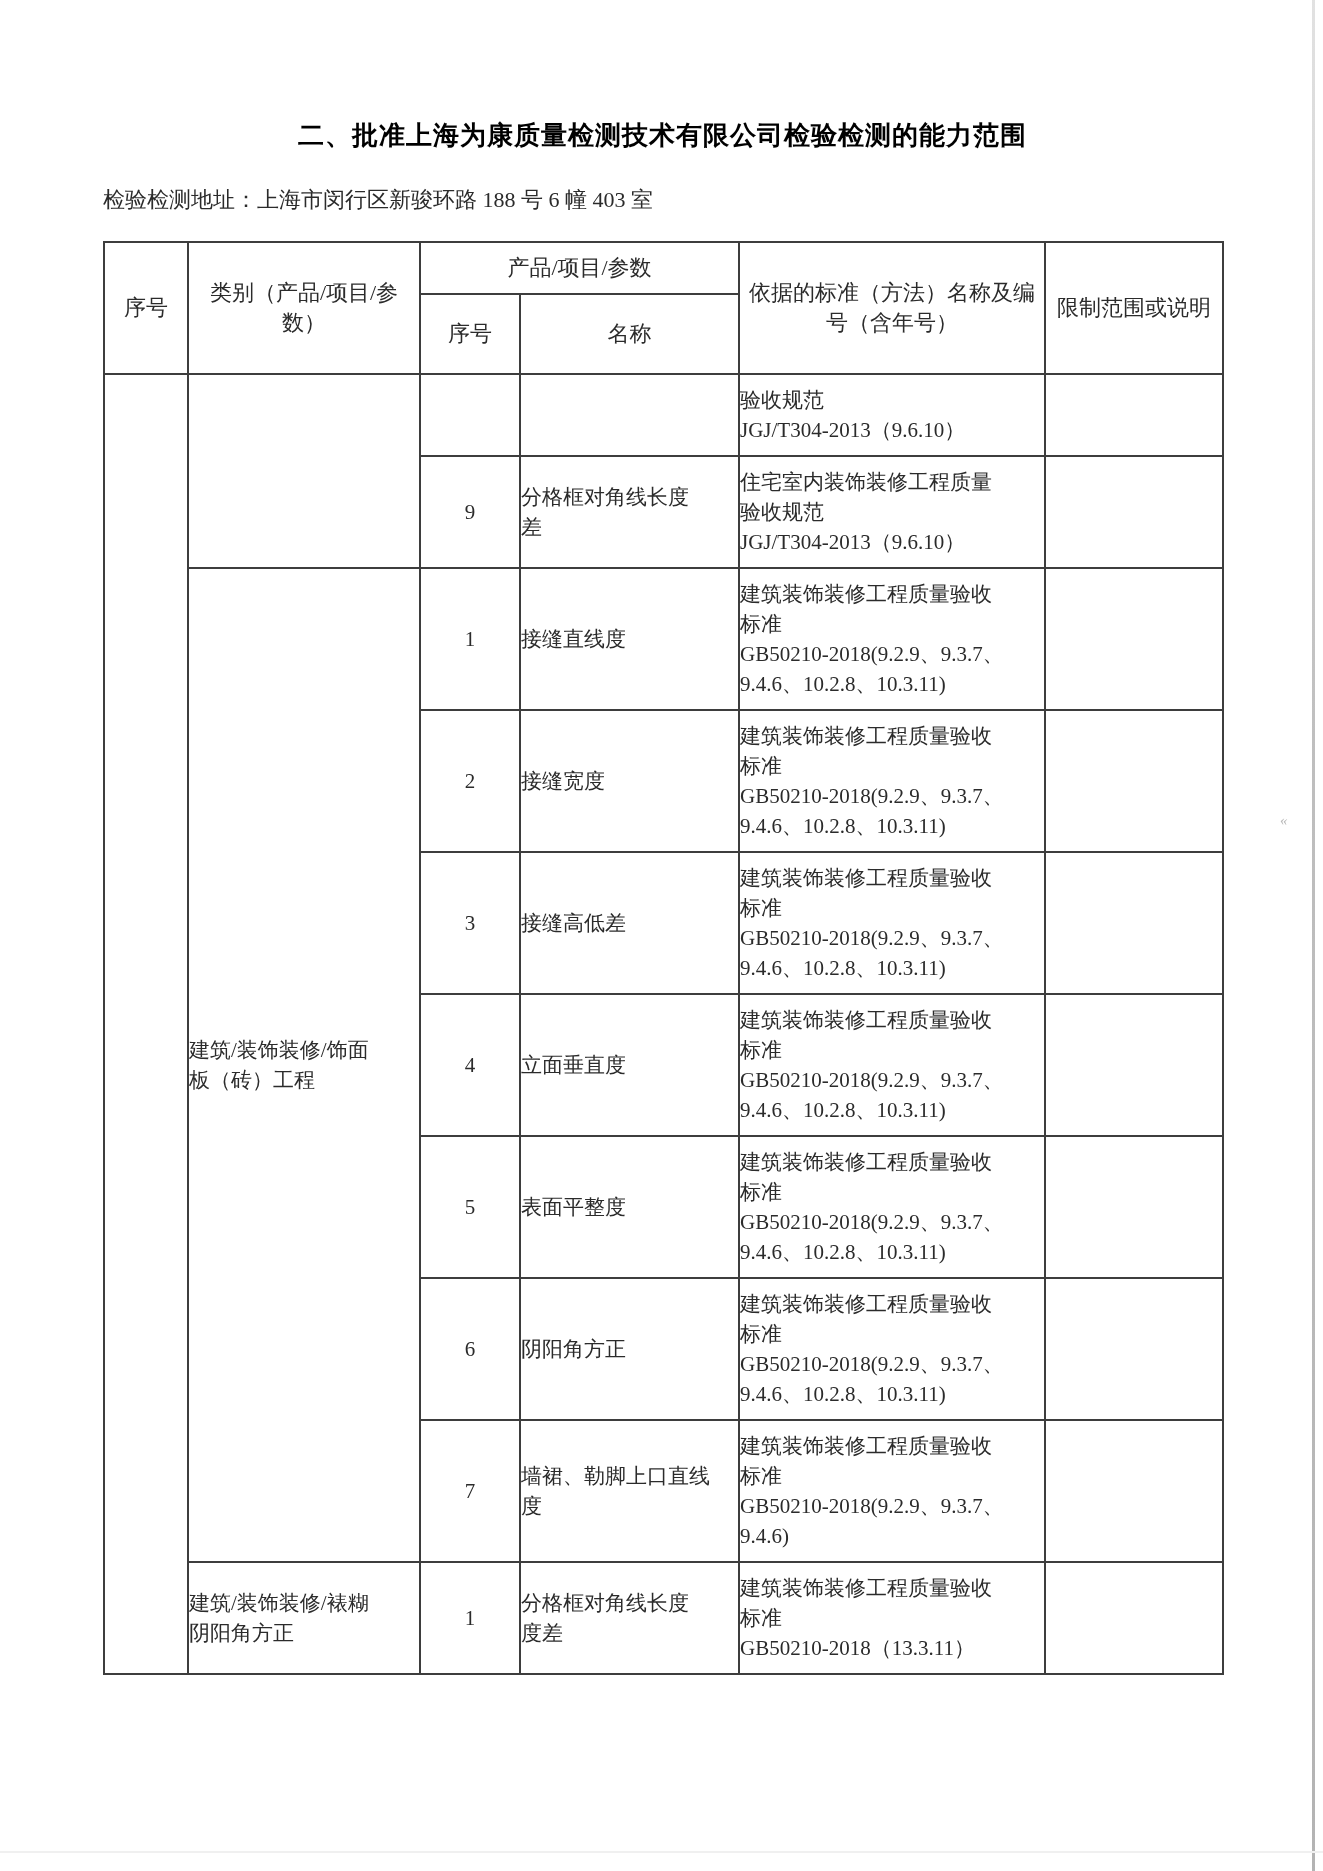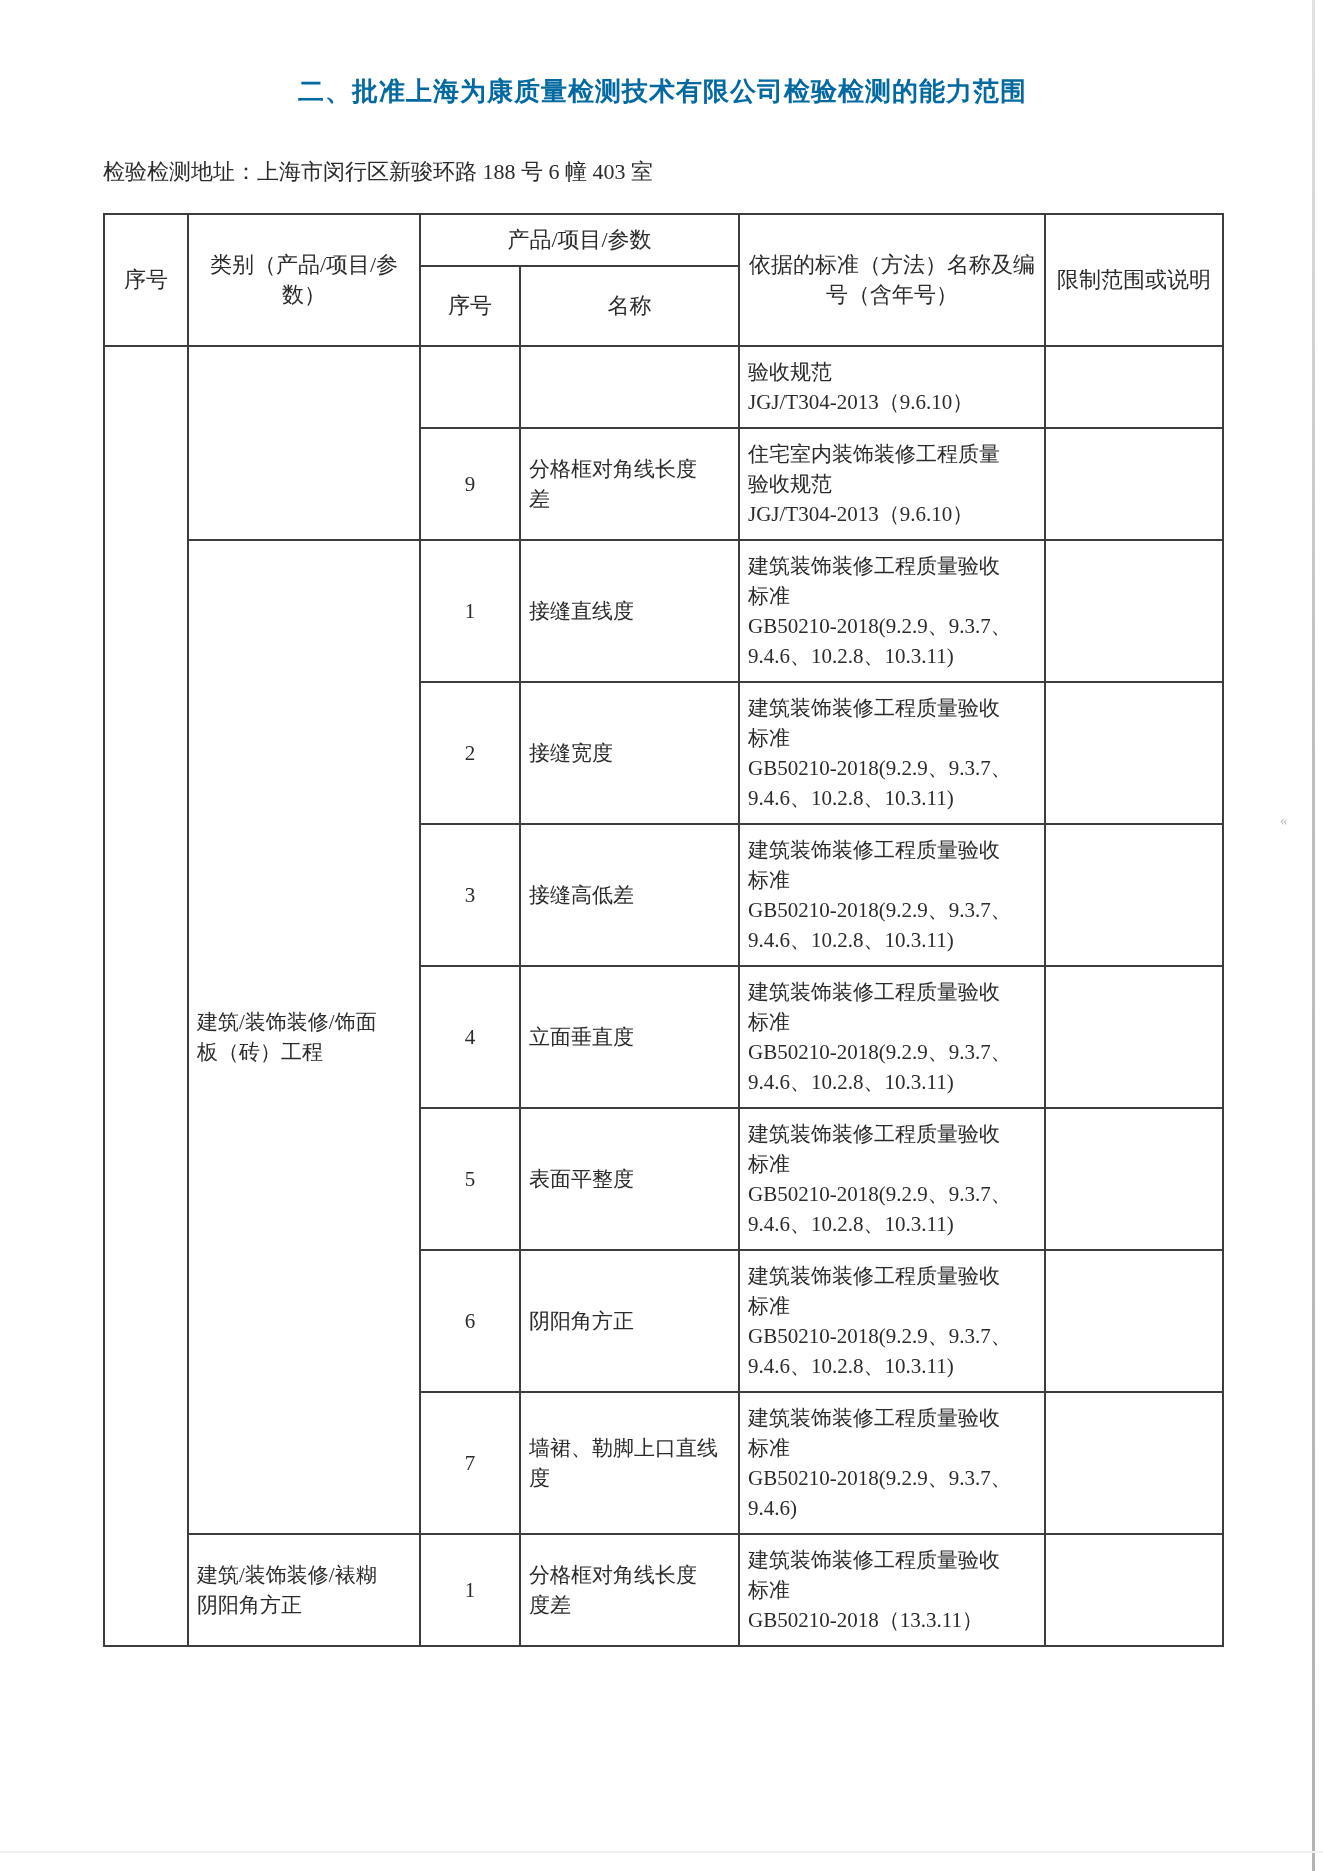--- a/index.html
+++ b/index.html
@@ -33,36 +33,36 @@
     color: #b9b9b9;
     transform: rotate(8deg);
   }
   .page {
     position: absolute;
     left: 103px;
     top: 0;
     width: 1119px;
   }
   .title {
-    padding-top: 74px;
+    padding-top: 118px;
     text-align: center;
     font-size: 26px;
     font-weight: bold;
     letter-spacing: 1px;
-    color: #0369a1;
+    color: #000000;
   }
   .meta-row {
     margin-top: 36px;
     display: flex;
     justify-content: space-between;
     align-items: baseline;
     font-size: 22px;
   }
   .address {
-    margin-top: 48px;
+    margin-top: 32px;
     font-size: 22px;
   }
   table.cap-table {
     margin-top: 26px;
     width: 1119px;
     border-collapse: collapse;
     table-layout: fixed;
     font-size: 21px;
   }
   col.c1 { width: 84px; }
@@ -81,21 +81,21 @@
   .cap-table th {
     text-align: center;
     font-size: 22px;
     padding: 6px 8px;
     white-space: pre-line;
     border-radius: 16px;
   }
   .cap-table thead tr.h1 { height: 52px; }
   .cap-table thead tr.h2 { height: 80px; }
   .cap-table td {
-    padding: 10px 8px;
+    padding: 10px 0;
     white-space: pre-line;
   }
   td.cell-seq { text-align: center; }
   td.cell-cat { text-align: left; vertical-align: middle; }
   td.cell-pseq { text-align: center; }
   td.cell-name { text-align: left; margin-left: 8px; }
   td.cell-std { text-align: left; }
   td.cell-limit { text-align: left; }
   tr.r-2line { height: 80px; }
   tr.r-3line { height: 110px; }

